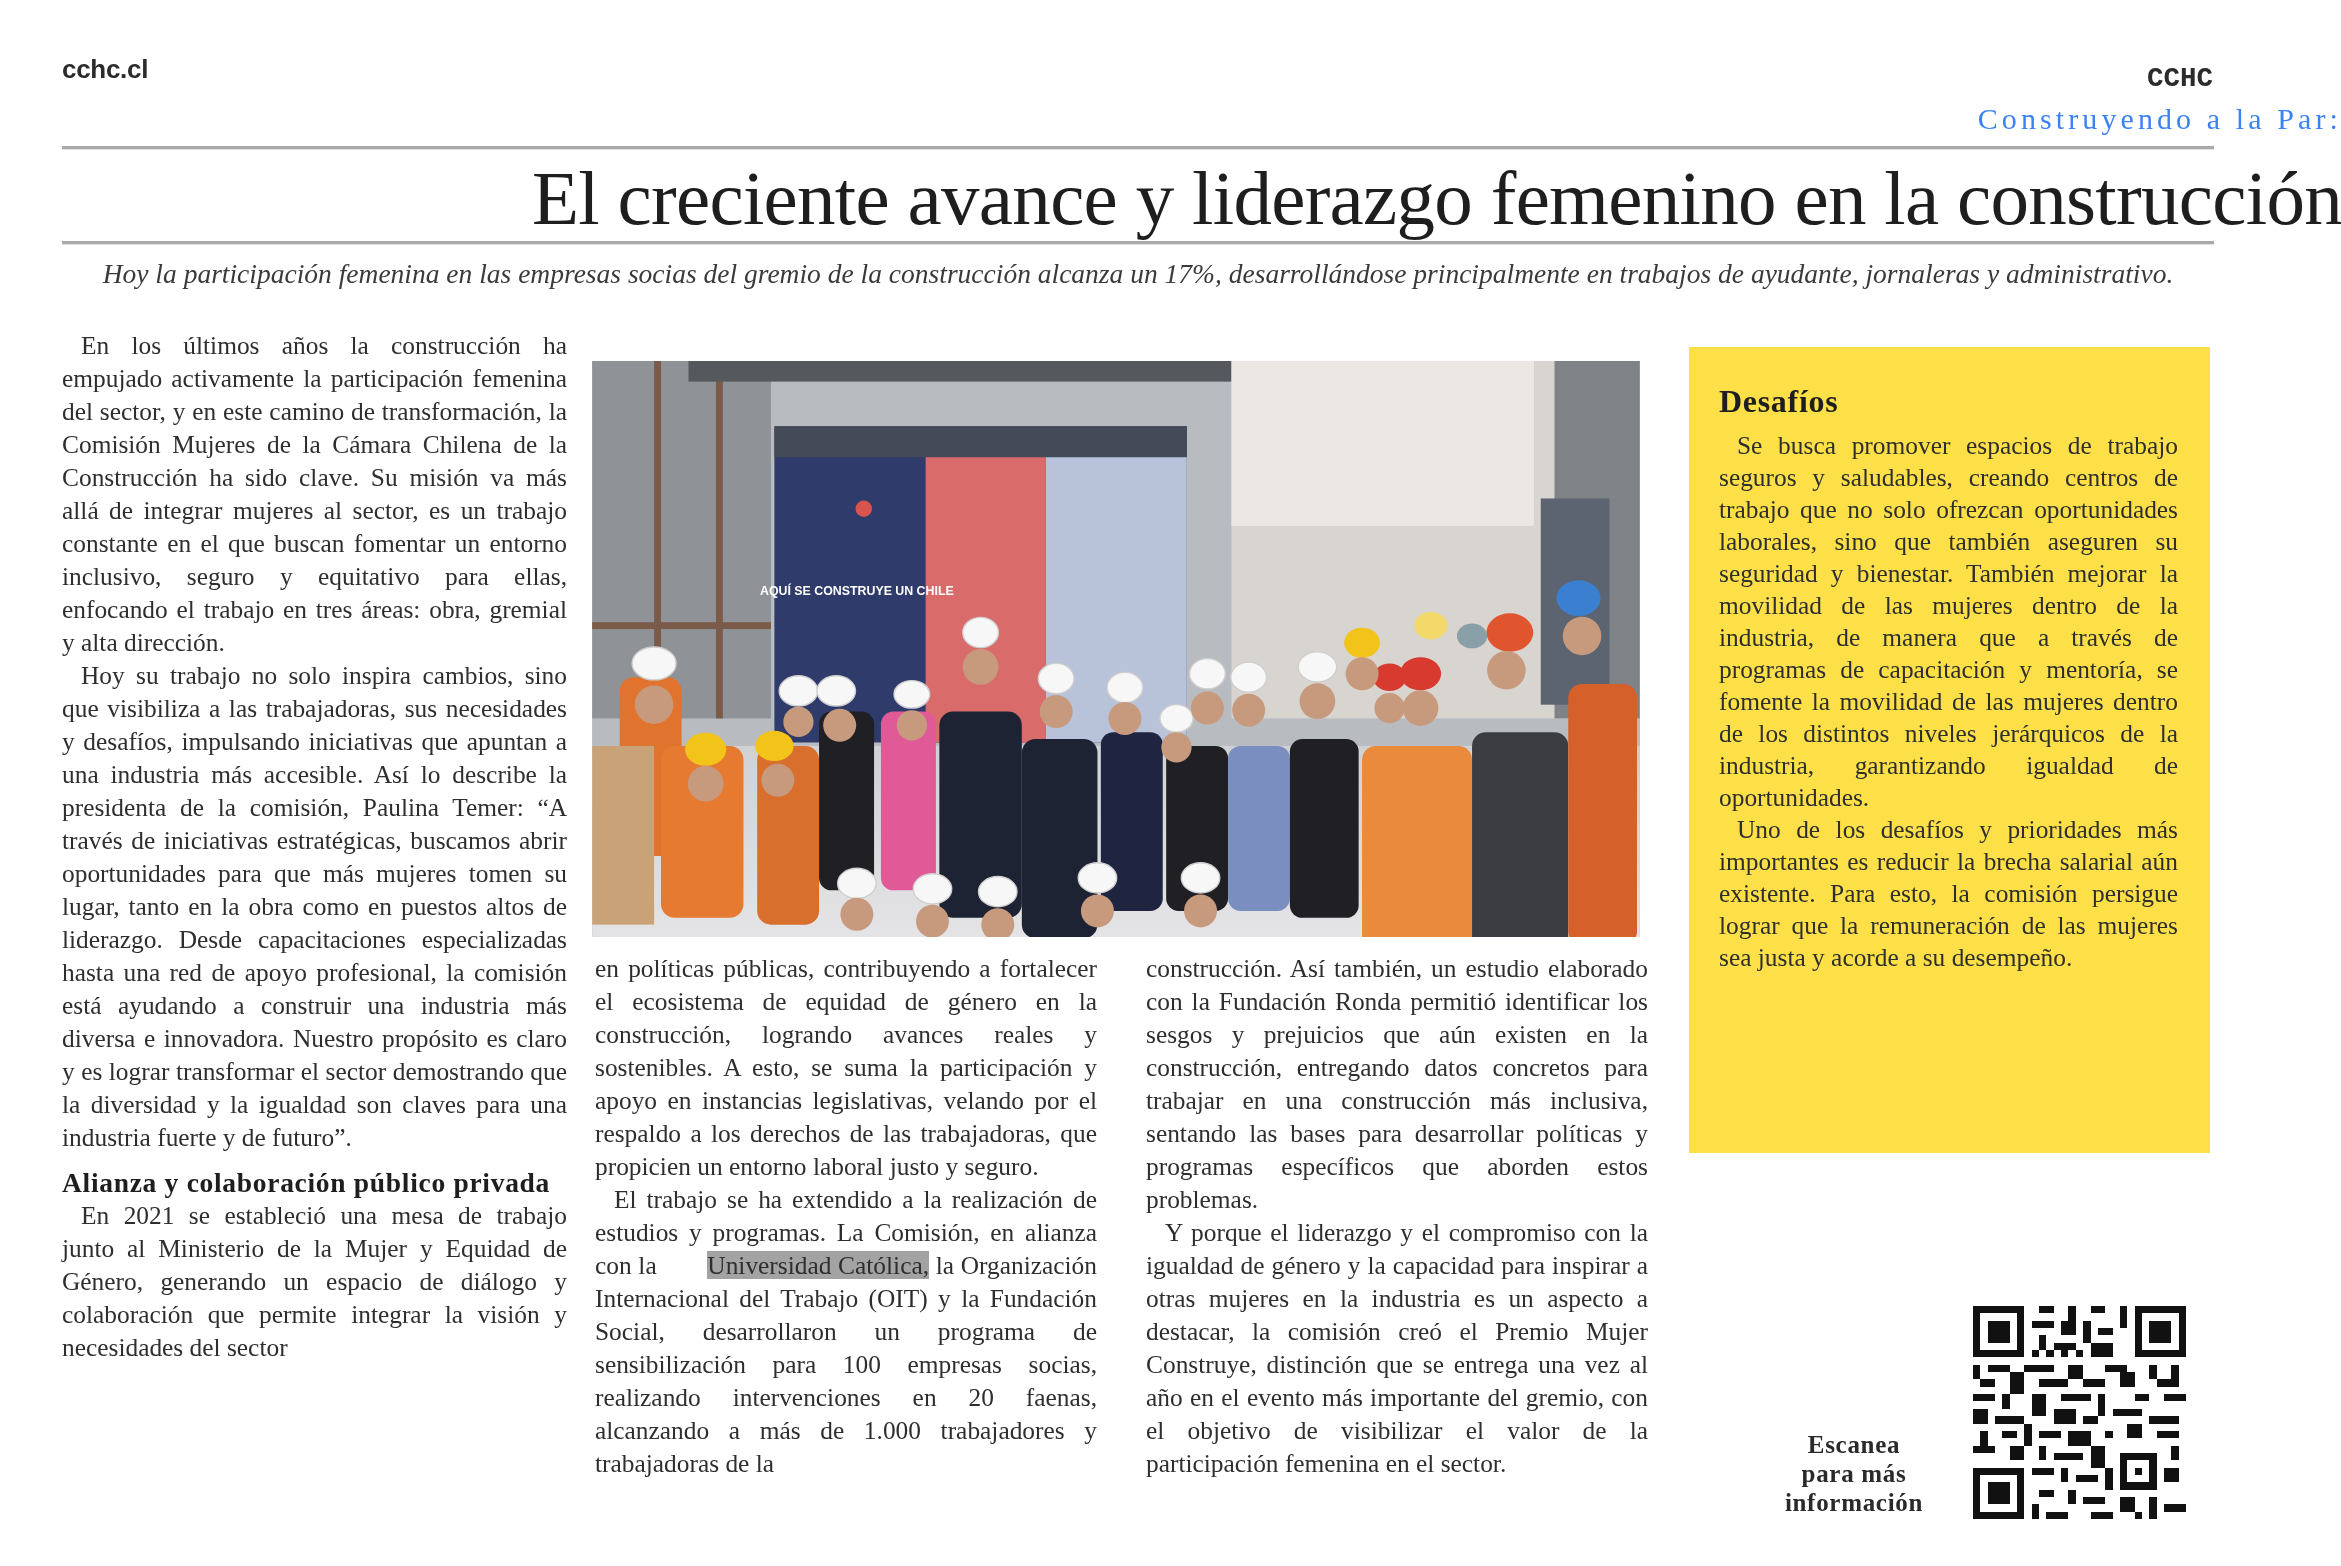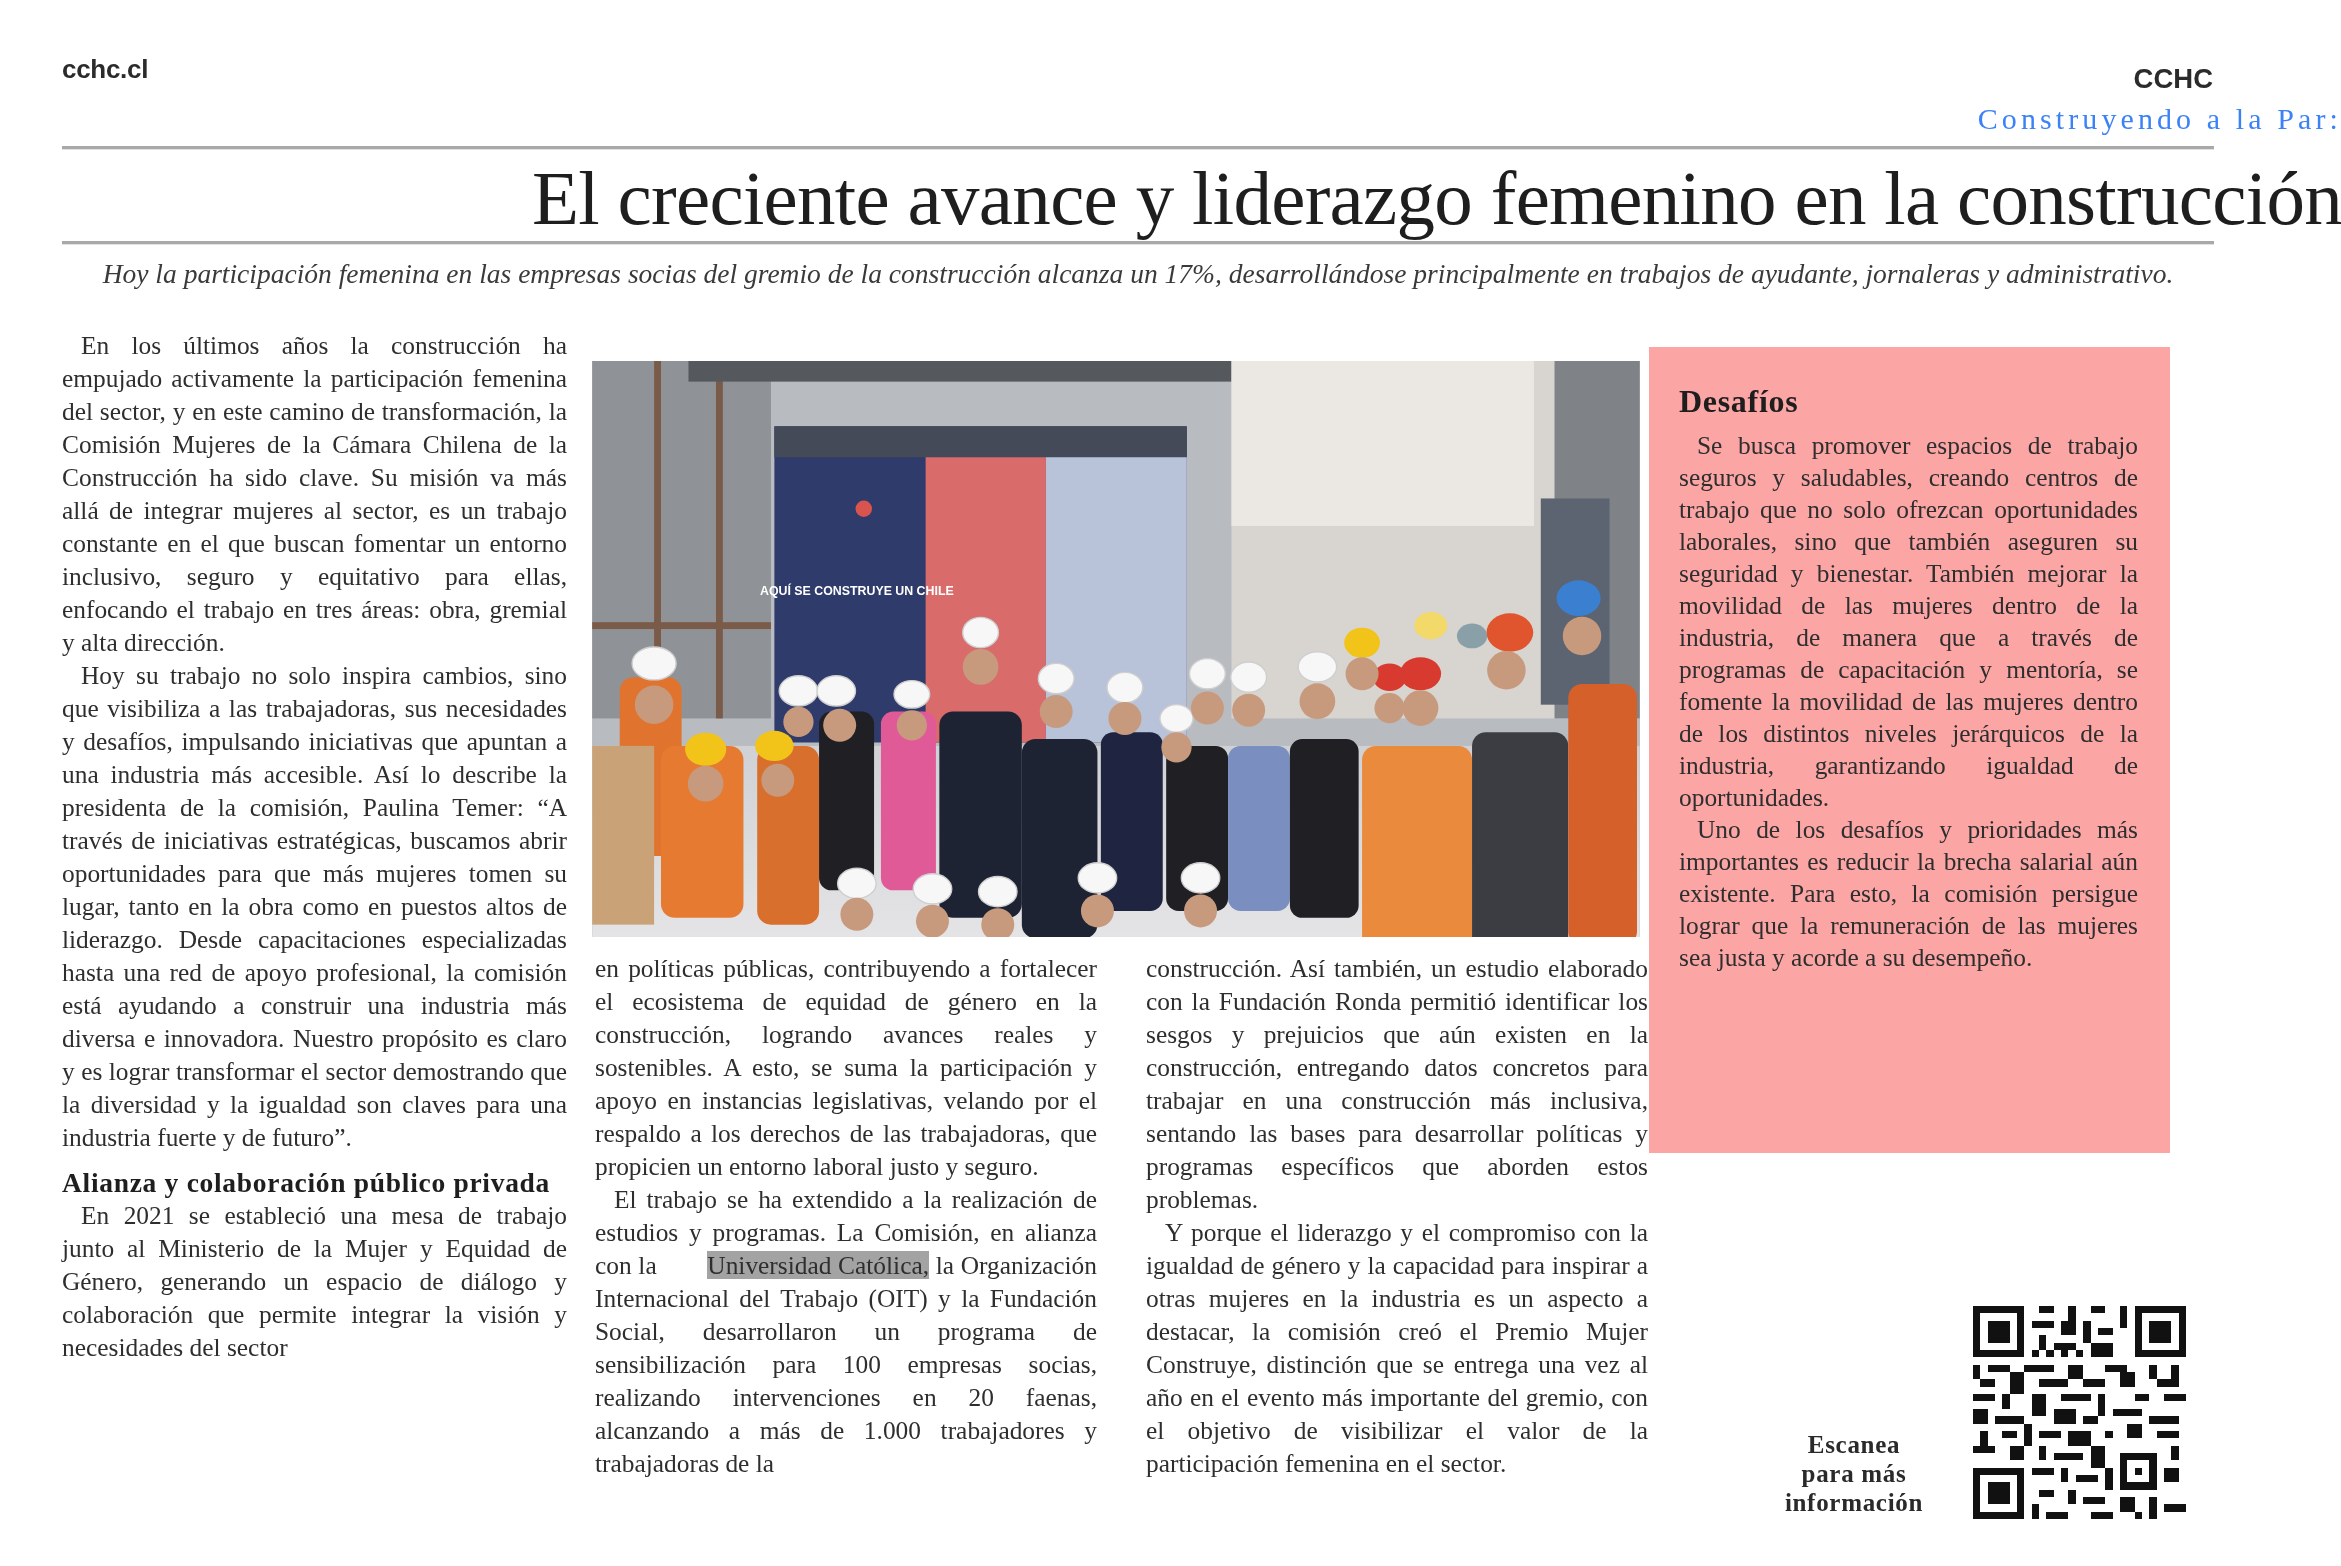--- a/index.html
+++ b/index.html
@@ -5,21 +5,21 @@
   html, body { margin: 0; padding: 0; }
   body {
     width: 2342px; height: 1566px; background: #ffffff; position: relative; overflow: hidden;
     color: #2a2a2a;
     font-family: "Liberation Serif", "DejaVu Serif", serif;
   }
   .abs { position: absolute; }
 
   
   .site { left: 62px; top: 54px; font-family: "Liberation Sans", "DejaVu Sans", sans-serif; font-weight: bold; font-size: 26px; color: #2b2b2b; letter-spacing: -0.3px; }
-  .brand { left: 2125px; top: 63px; width: 88px; text-align: right; font-family: Liberation Sans, sans-serif; font-weight: bold; font-size: 27.5px; color: #2b2b2b; }
+  .brand { left: 2125px; top: 63px; width: 88px; text-align: right; font-family: Liberation Mono, monospace; font-weight: bold; font-size: 27.5px; color: #2b2b2b; }
   .kicker { left: 0; width: 2342px; top: 102px; text-align: right; font-size: 30px; letter-spacing: 4.1px; color: #3b82f6; }
   .rule { left: 62px; width: 2152px; height: 2.8px; background: #a9a9a9; border-bottom: 1.4px solid #e2e2e2; }
   .rule-top { top: 146px; }
   .rule-bottom { top: 241px; }
   .headline { left: 0; width: 2342px; top: 153px; text-align: right; font-size: 77px; line-height: 91px; color: #1e1e1e; letter-spacing: -0.7px; }
   .deck { left: 62px; width: 2152px; top: 257px; text-align: center; font-style: italic; font-size: 27.5px; line-height: 34px; color: #3a3a3a; }
 
   
   .col { font-size: 25.4px; line-height: 33px; text-align: justify; color: #2e2e2e; }
   .col p { margin: 0; text-indent: 19px; }
@@ -28,21 +28,21 @@
   .col3 { left: 1146px; width: 502px; top: 952px; }
   .col2 p.first, .col3 p.first { text-indent: 0; }
   .subhead { font-family: "Liberation Serif", "DejaVu Serif", serif; font-weight: bold; font-size: 27.5px; line-height: 33px; margin: 12.4px 0 0 0; color: #1e1e1e; text-indent: 0; text-align: left; letter-spacing: 0.7px; }
   .hl { background: #a3a3a3; margin-left: 44px; }
 
   
   .photo { left: 592px; top: 361px; width: 1048px; height: 576px; overflow: hidden; background: #c9cbcd; }
   .photo svg { display: block; }
 
   
-  .sidebar { left: 1649px; top: 347px; width: 521px; height: 806px; background: #fca5a5; }
+  .sidebar { left: 1689px; top: 347px; width: 521px; height: 806px; background: #fde047; }
   .sidebar-inner { position: absolute; left: 30px; top: 34px; width: 459px; }
   .sidebar h2 { margin: 0 0 6.9px 0; font-family: "Liberation Serif", "DejaVu Serif", serif; font-weight: bold; font-size: 32px; line-height: 41px; color: #1e1e1e; letter-spacing: 0.7px; }
   .sidebar p { margin: 0; font-size: 25.4px; line-height: 32px; text-indent: 18px; text-align: justify; color: #2e2e2e; }
 
   
   .qr-label { left: 1760px; top: 1430px; width: 188px; text-align: center; font-weight: bold; font-size: 25px; line-height: 29px; color: #2a2a2a; letter-spacing: 0.7px; }
   .qr { left: 1973px; top: 1306px; width: 213px; height: 213px; }
 </style>
 </head>
 <body>

